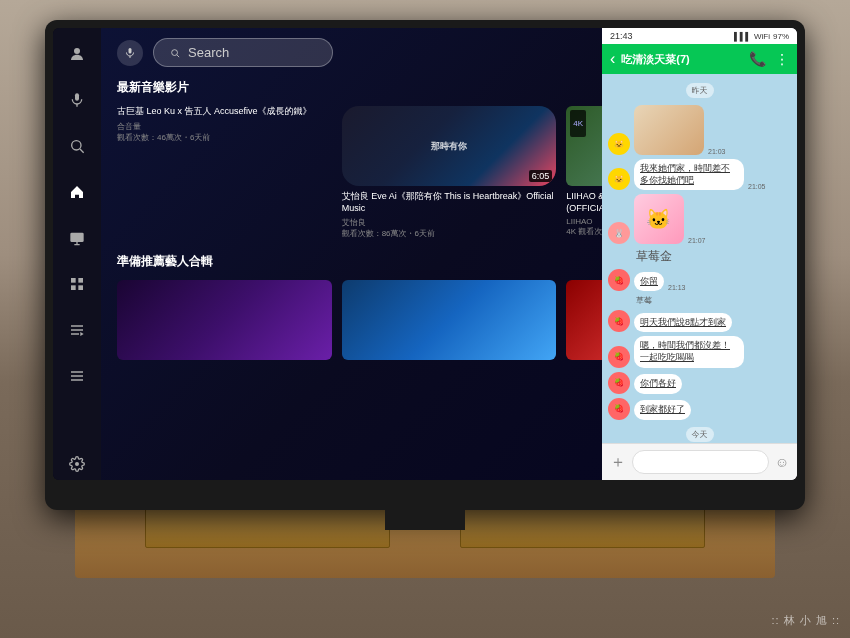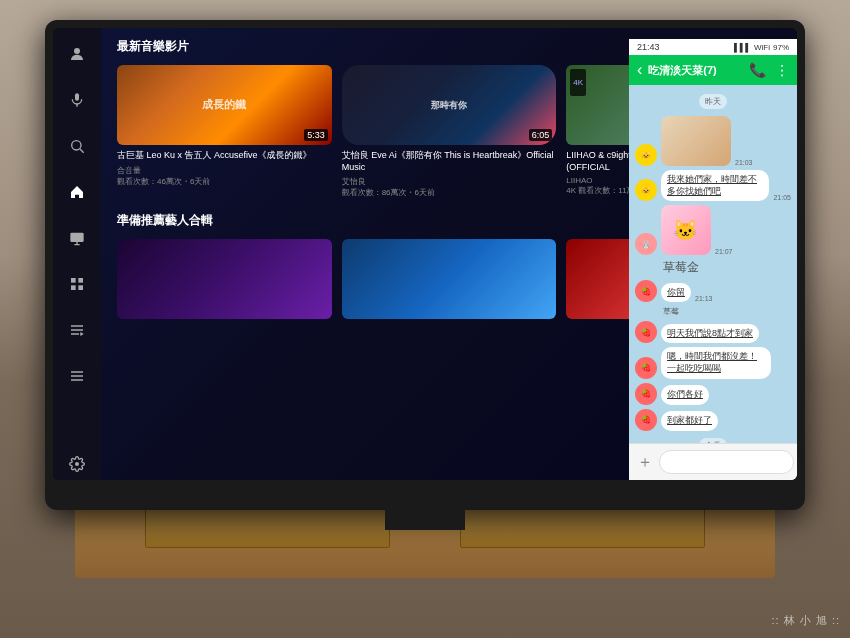--- a/index.html
+++ b/index.html
@@ -250,23 +250,23 @@
       color: rgba(255,255,255,0.8);
       text-align: center;
       padding: 4px;
       line-height: 1.2;
     }
 
     
     .phone-overlay {
       position: absolute;
       right: 0;
-      top: 11px;
+      top: 0;
       bottom: 0;
-      width: 168px;
+      width: 195px;
       background: #fff;
       display: flex;
       flex-direction: column;
       font-family: Arial, sans-serif;
     }
 
     .phone-status-bar {
       background: #fff;
       padding: 3px 8px;
       display: flex;
@@ -492,30 +492,50 @@
       <div class="sidebar-icon">
         <svg width="16" height="16" viewBox="0 0 24 24" fill="#aaa">
             <circle cx="12" cy="12" r="3"></circle>
             <path d="M19.4 15a1.65 1.65 0 00.33 1.82l.06.06a2 2 0 010 2.83 2 2 0 01-2.83 0l-.06-.06a1.65 1.65 0 00-1.82-.33 1.65 1.65 0 00-1 1.51V21a2 2 0 01-4 0v-.09A1.65 1.65 0 009 19.4a1.65 1.65 0 00-1.82.33l-.06.06a2 2 0 01-2.83-2.83l.06-.06A1.65 1.65 0 004.68 15a1.65 1.65 0 00-1.51-1H3a2 2 0 010-4h.09A1.65 1.65 0 004.6 9a1.65 1.65 0 00-.33-1.82l-.06-.06a2 2 0 012.83-2.83l.06.06A1.65 1.65 0 009 4.68a1.65 1.65 0 001-1.51V3a2 2 0 014 0v.09a1.65 1.65 0 001 1.51 1.65 1.65 0 001.82-.33l.06-.06a2 2 0 012.83 2.83l-.06.06A1.65 1.65 0 0019.4 9a1.65 1.65 0 001.51 1H21a2 2 0 010 4h-.09a1.65 1.65 0 00-1.51 1z" stroke="#aaa" fill="none" stroke-width="2"></path>
           </svg>
       </div>
     </div>
 
     <div class="yt-main">
 
+      <div class="yt-header">
+        <div class="mic-icon-circle">
+          <svg width="12" height="12" viewBox="0 0 24 24" fill="#ccc">
+              <rect x="9" y="2" width="6" height="11" rx="3"></rect>
+              <path d="M5 11c0 3.9 3.1 7 7 7s7-3.1 7-7" stroke="#ccc" fill="none" stroke-width="2"></path>
+              <line x1="12" y1="18" x2="12" y2="22" stroke="#ccc" stroke-width="2"></line>
+            </svg>
+        </div>
+        <div class="search-bar">
+          <svg width="10" height="10" viewBox="0 0 24 24" fill="none" stroke="#ccc" stroke-width="2">
+              <circle cx="11" cy="11" r="7"></circle>
+              <line x1="16.5" y1="16.5" x2="22" y2="22"></line>
+            </svg>
+          <span>Search</span>
+        </div>
+        <div class="yt-music-logo">
+          <div class="logo-icon">
+            <svg width="14" height="14" viewBox="0 0 24 24" fill="white">
+                <polygon points="9,7 9,17 17,12"></polygon>
+              </svg>
+          </div>
+          <span class="logo-text">Music</span>
+        </div>
+      </div>
 
       <div class="section-title">最新音樂影片</div>
 
       <div class="video-grid">
 
         <div class="video-card">
-          <div class="video-thumb thumb-1">
-            <div class="thumb-text-overlay">成長的鐵</div>
-            <span class="thumb-duration">5:33</span>
-          </div>
           <div class="video-title">古巨基 Leo Ku x 告五人 Accusefive《成長的鐵》</div>
           <div class="video-meta">合音量</div>
           <div class="video-meta">觀看次數：46萬次・6天前</div>
         </div>
 
         <div class="video-card">
           <div class="video-thumb thumb-2">
             <div class="thumb-text-overlay" style="font-size:9px;">那時有你</div>
             <span class="thumb-duration">6:05</span>
           </div>

